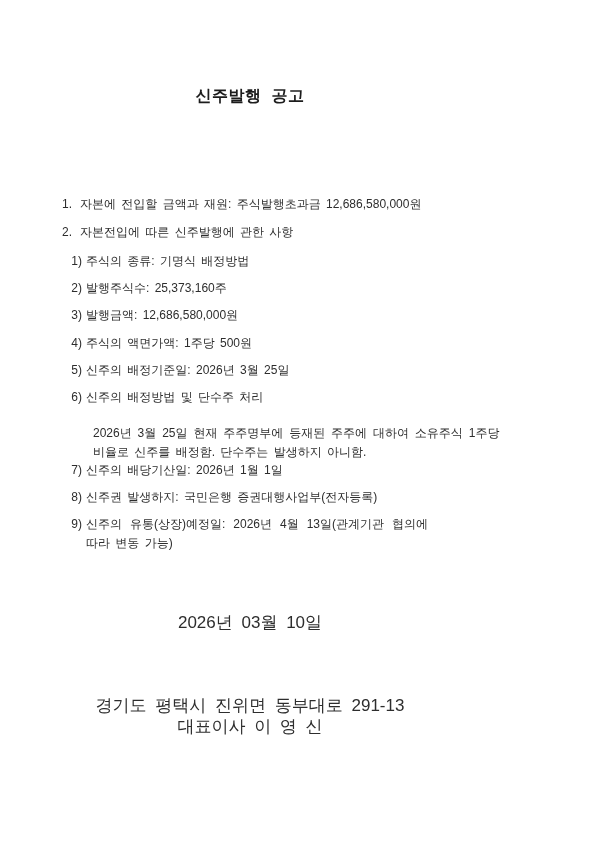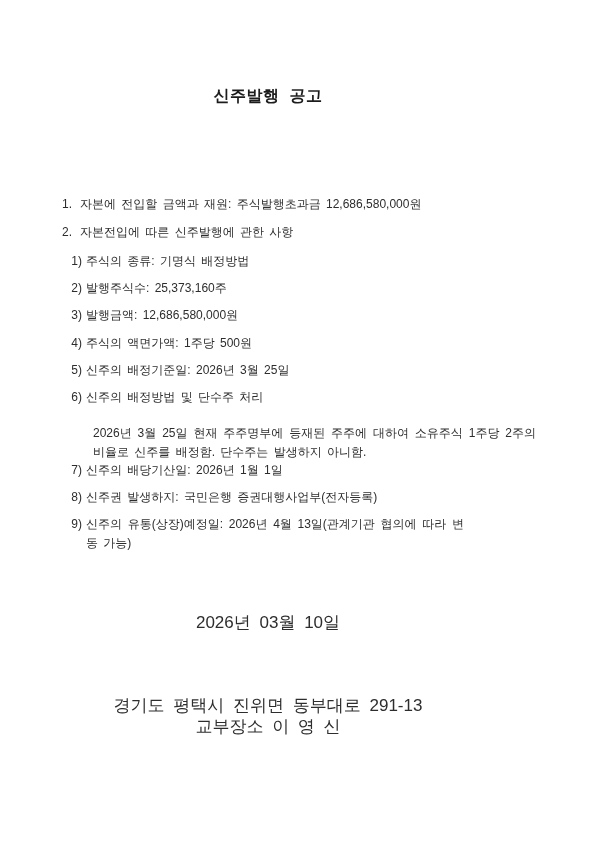--- a/index.html
+++ b/index.html
@@ -5,21 +5,20 @@
   html, body { margin: 0; padding: 0; background: #fff; }
   .page {
     position: relative;
     width: 500px;
     height: 848px;
     background: #ffffff;
     color: #2d2d2d;
     font-family: "Liberation Sans", sans-serif;
     font-size: 12px;
     overflow: hidden;
-    padding-left: 36px;
   }
   .title {
     position: absolute;
     top: 86px; left: 0; right: 0;
     margin: 0;
     text-align: center;
     font-size: 16px;
     font-weight: bold;
     letter-spacing: 0.5px;
     word-spacing: 5px;
@@ -118,15 +117,15 @@
     <span class="num">8)</span>
     <span class="txt">신주권 발생하지: 국민은행 증권대행사업부(전자등록)</span>
   </div>
   <div class="sub" style="top:515px">
     <span class="num">9)</span>
     <span class="txt">신주의 유통(상장)예정일: 2026년 4월 13일(관계기관 협의에 따라 변동 가능)</span>
   </div>
 
   <div class="footer-line" style="top:611px">2026년 03월 10일</div>
   <div class="footer-line" style="top:694px">경기도 평택시 진위면 동부대로 291-13</div>
-  <div class="footer-line" style="top:715px">교부장소 이 영 신</div>
+  <div class="footer-line" style="top:715px">대표이사 이 영 신</div>
 
 </div>
 
 </body></html>

